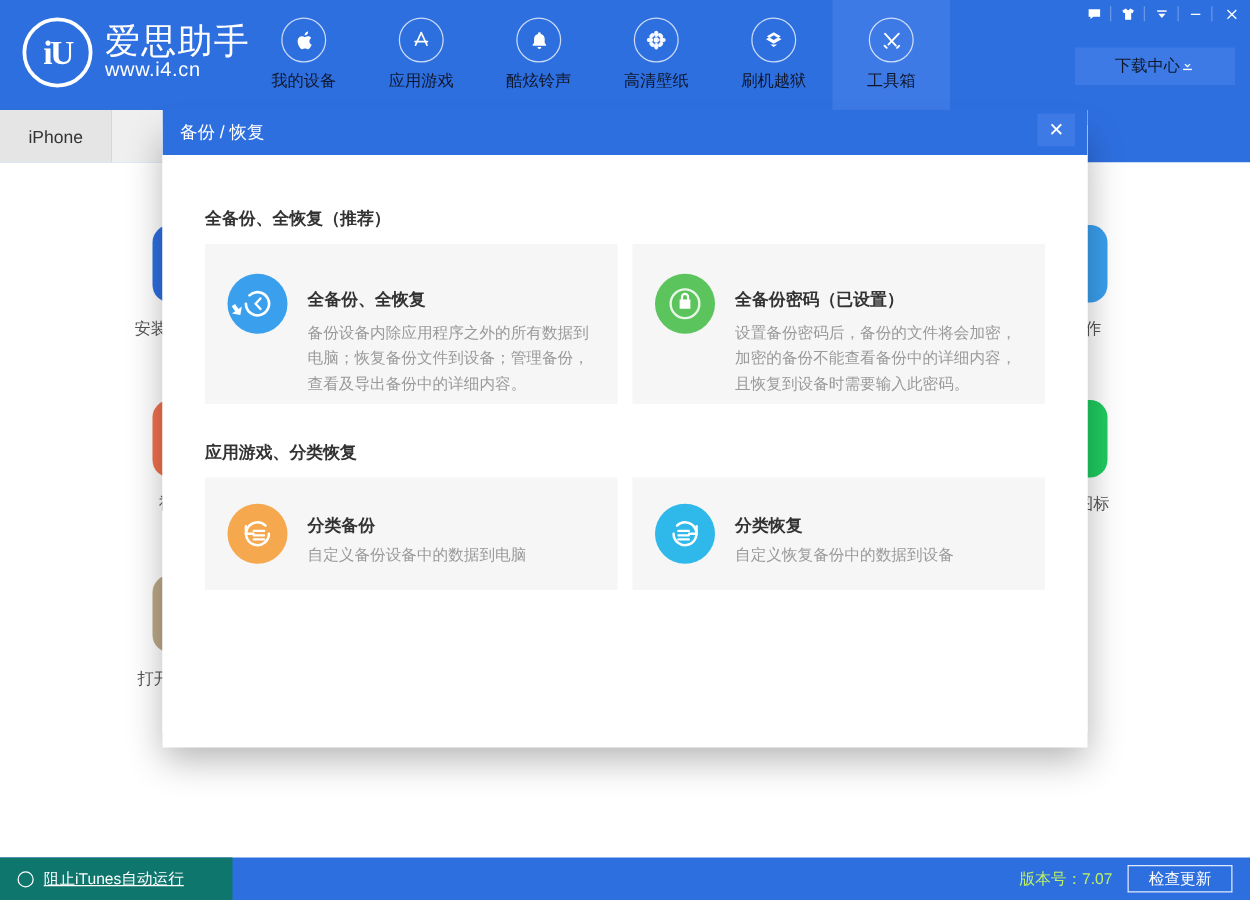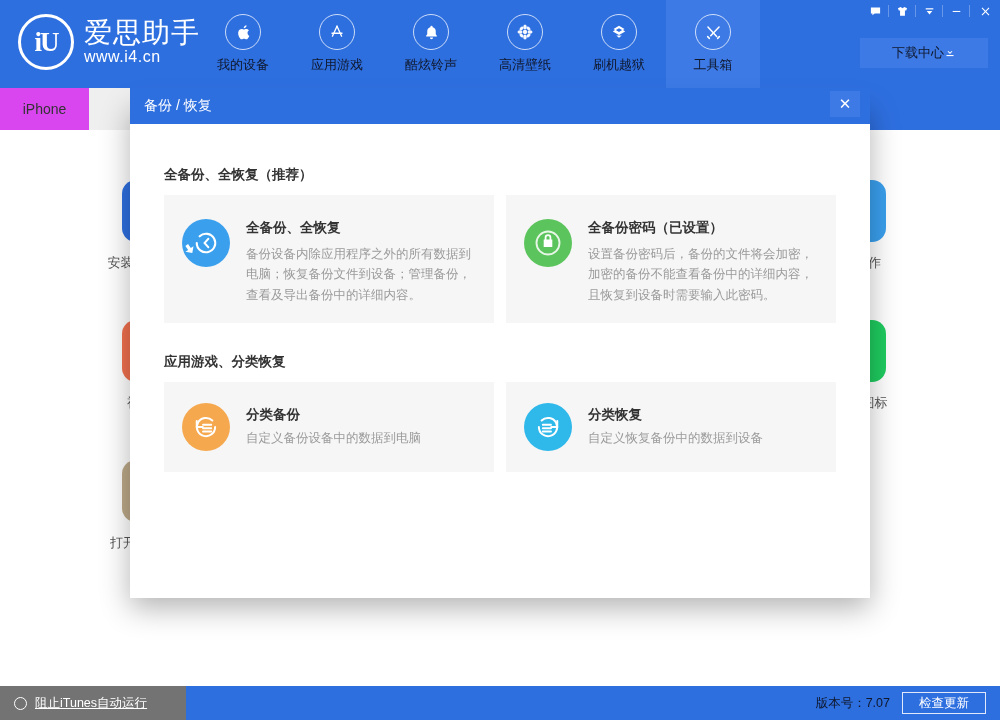--- a/index.html
+++ b/index.html
@@ -57,21 +57,21 @@
     display:flex; align-items:center; justify-content:center; gap:0; cursor:pointer;
   }
 
   
   .tabstrip {
     position:absolute; left:0; top:88px; width:1000px; height:42px;
     background:#2e6fe0;
   }
   .tab {
     position:absolute; left:0; top:0; width:89px; height:42px;
-    background:#d946ef; display:flex; align-items:center; justify-content:center;
+    background:#e5e5e5; display:flex; align-items:center; justify-content:center;
     font-size:14px; color:#333; cursor:pointer;
   }
   .tab-ghost {
     position:absolute; left:89px; top:0; width:62px; height:42px;
     background:#efeff0; border-right:1px solid #d8d8d8; cursor:pointer;
   }
 
   
   .content {
     position:absolute; left:0; top:130px; width:1000px; height:556px;
@@ -112,40 +112,40 @@
   .card {
     width:330px; background:#f6f6f6; display:flex; padding:24px 20px 24px 18px;
     cursor:pointer;
   }
   .card.tall { height:128px; }
   .card.short { height:90px; align-items:center; padding-top:0; padding-bottom:0; }
   .card-ico {
     width:48px; height:48px; border-radius:50%; flex:0 0 48px;
     display:flex; align-items:center; justify-content:center; margin-right:16px;
   }
-  .card-txt { flex:1; min-width:0; }
+  .card-txt { flex:1; min-width:0;margin-top:12px; }
   .card-h { font-size:13.5px; font-weight:bold; color:#333; margin-bottom:7px; }
   .card-p { font-size:12.5px; color:#9a9a9a; line-height:1.62; }
   .card.short .card-h { margin-bottom:4px; }
   .sec-gap { height:30px; }
 
   
   .statusbar {
     position:absolute; left:0; bottom:0; width:1000px; height:34px;
     background:#2e6fe0;
   }
   .sb-left {
     position:absolute; left:0; top:0; width:186px; height:34px;
-    background:#737373; display:flex; align-items:center; padding-left:14px; gap:8px;
+    background:#0f766e; display:flex; align-items:center; padding-left:14px; gap:8px;
   }
   .sb-radio { width:13px; height:13px; border-radius:50%; border:1.5px solid #fff; flex:0 0 13px; }
   .sb-left-lbl { color:#fff; font-size:12.5px; text-decoration:underline; }
   .sb-ver {
     position:absolute; right:110px; top:0; height:34px; display:flex; align-items:center;
-    color:#0f172a; font-size:12.5px;
+    color:#bef264; font-size:12.5px;
   }
   .sb-update {
     position:absolute; right:14px; top:6px; width:84px; height:22px;
     border:1px solid rgba(255,255,255,.85); color:#fff; font-size:12.5px;
     display:flex; align-items:center; justify-content:center; cursor:pointer;
   }
 </style>
 </head>
 <body>
 

